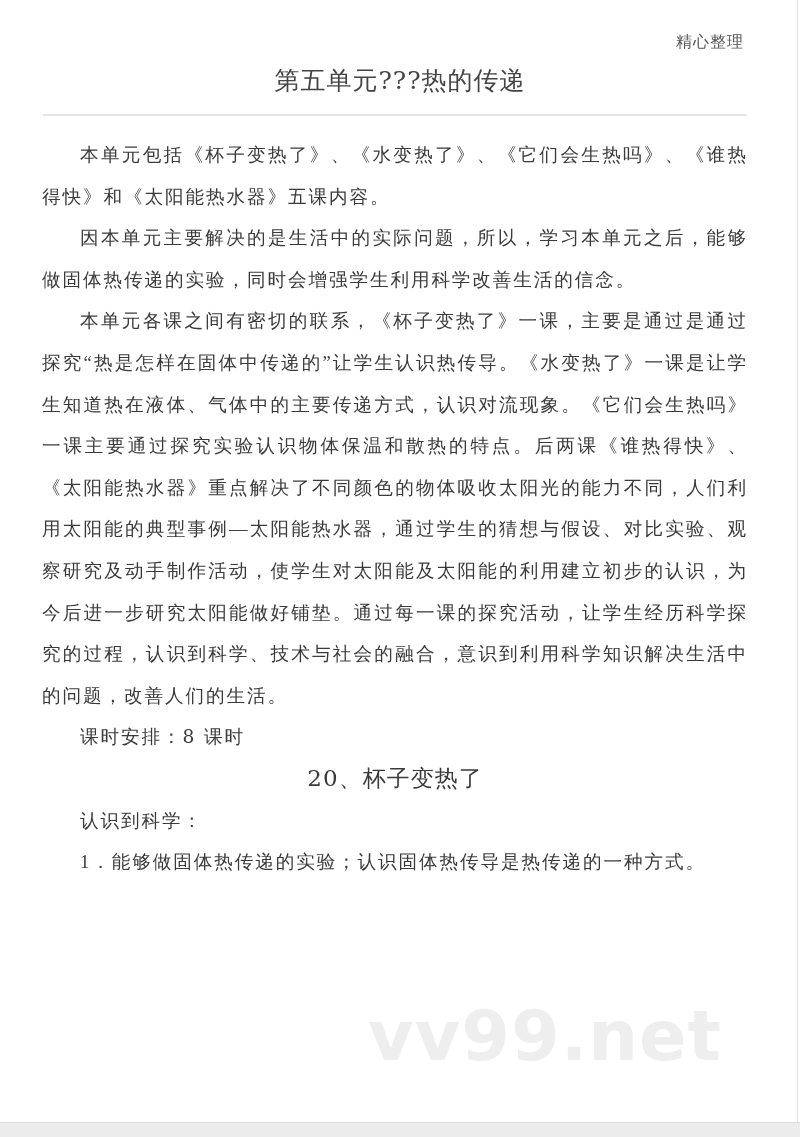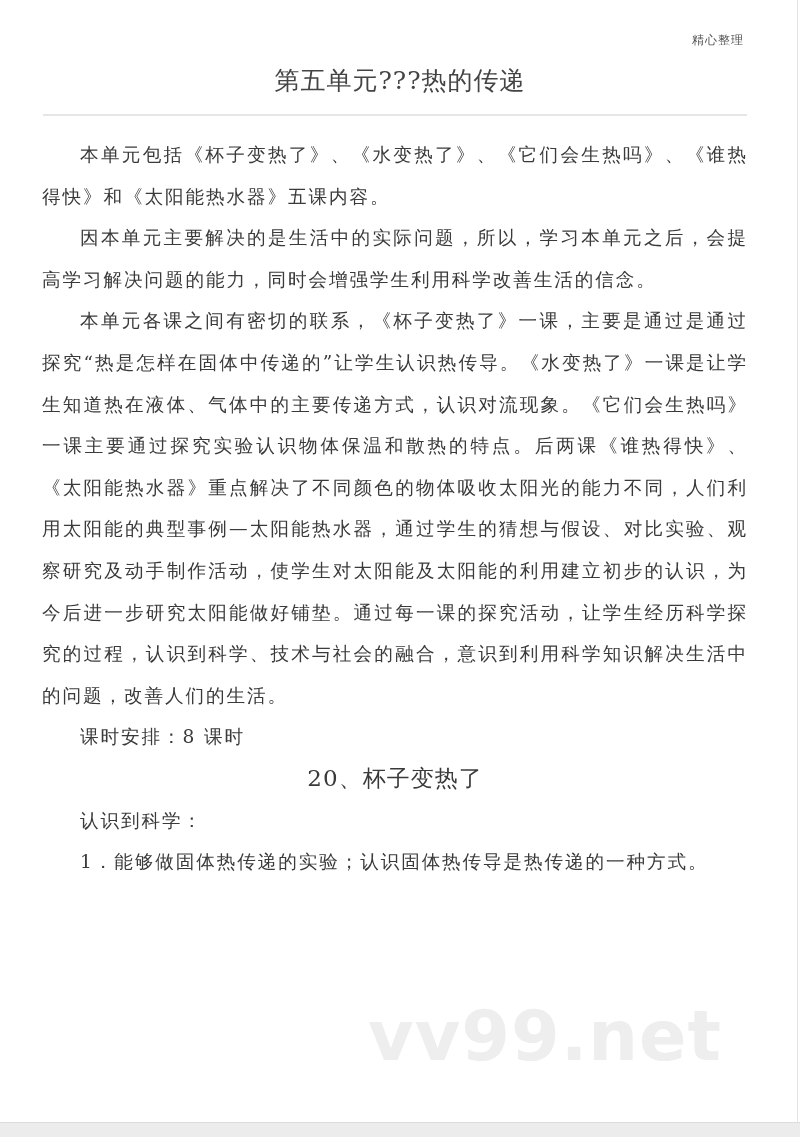--- a/index.html
+++ b/index.html
@@ -2,42 +2,42 @@
 <html><head>
   <meta charset="utf-8">
   <style>
     html, body { margin: 0; padding: 0; }
     body {
       width: 800px; height: 1137px; background: #ffffff; position: relative; overflow: hidden;
       font-family: "DejaVu Serif", "Liberation Serif", serif; color: #3a3a3a;
     }
     .page-border-right { position: absolute; top: 0; right: 2px; width: 1px; height: 1122px; background: #e4e4e4; }
     .bottom-band { position: absolute; left: 0; right: 0; top: 1122px; height: 15px; background: #ececec; border-top: 1px solid #dcdcdc; }
-    .header-note { position: absolute; top: 32px; right: 56px; font-size: 12px; color: #555; letter-spacing: 1px; font-family: "DejaVu Sans", sans-serif; }
+    .header-note { position: absolute; top: 32px; right: 56px; font-size: 16px; color: #555; letter-spacing: 1px; font-family: "DejaVu Sans", sans-serif; }
     .doc-title { position: absolute; top: 64px; left: 0; width: 800px; text-align: center; font-size: 25px; color: #444; letter-spacing: 1px; }
     .divider { position: absolute; top: 114px; left: 43px; width: 704px; height: 2px; background: #e6e6e6; }
     .body { position: absolute; top: 134px; left: 42px; width: 706px; font-size: 18.6px; line-height: 41.6px; letter-spacing: 1.9px; text-align: justify; }
-    .p { margin: 0; text-indent: 38px; }
+    .p { margin: 0; text-indent: 38px; font-family: Liberation Serif, serif; }
     .label { margin: 0; padding-left: 38px; }
     .lesson-title { margin: 0; text-align: center; font-size: 23px; letter-spacing: 1px; color: #3a3a3a; }
     .watermark { position: absolute; top: 995px; left: 368px; font-family: "DejaVu Sans", sans-serif; font-weight: bold; font-size: 70px; color: #eeeeee; letter-spacing: 1px; }
   </style>
 </head>
 <body>
 
 <div class="page-border-right"></div>
 <div class="bottom-band"></div>
 
 <div class="header-note">精心整理</div>
 <div class="doc-title">第五单元???热的传递</div>
 <div class="divider"></div>
 
 <div class="body">
   <p class="p">本单元包括《杯子变热了》、《水变热了》、《它们会生热吗》、《谁热得快》和《太阳能热水器》五课内容。</p>
-  <p class="p">因本单元主要解决的是生活中的实际问题，所以，学习本单元之后，会提高学习解决问题的能力，同时会增强学生利用科学改善生活的信念。</p>
+  <p class="p">因本单元主要解决的是生活中的实际问题，所以，学习本单元之后，能够做固体热传递的实验，同时会增强学生利用科学改善生活的信念。</p>
   <p class="p">本单元各课之间有密切的联系，《杯子变热了》一课，主要是通过是通过探究“热是怎样在固体中传递的”让学生认识热传导。《水变热了》一课是让学生知道热在液体、气体中的主要传递方式，认识对流现象。《它们会生热吗》一课主要通过探究实验认识物体保温和散热的特点。后两课《谁热得快》、《太阳能热水器》重点解决了不同颜色的物体吸收太阳光的能力不同，人们利用太阳能的典型事例—太阳能热水器，通过学生的猜想与假设、对比实验、观察研究及动手制作活动，使学生对太阳能及太阳能的利用建立初步的认识，为今后进一步研究太阳能做好铺垫。通过每一课的探究活动，让学生经历科学探究的过程，认识到科学、技术与社会的融合，意识到利用科学知识解决生活中的问题，改善人们的生活。</p>
   <p class="label">课时安排：8 课时</p>
   <p class="lesson-title">20、杯子变热了</p>
   <p class="label">认识到科学：</p>
   <p class="p">1．能够做固体热传递的实验；认识固体热传导是热传递的一种方式。</p>
 </div>
 
 <div class="watermark">vv99.net</div>
 
 </body></html>

